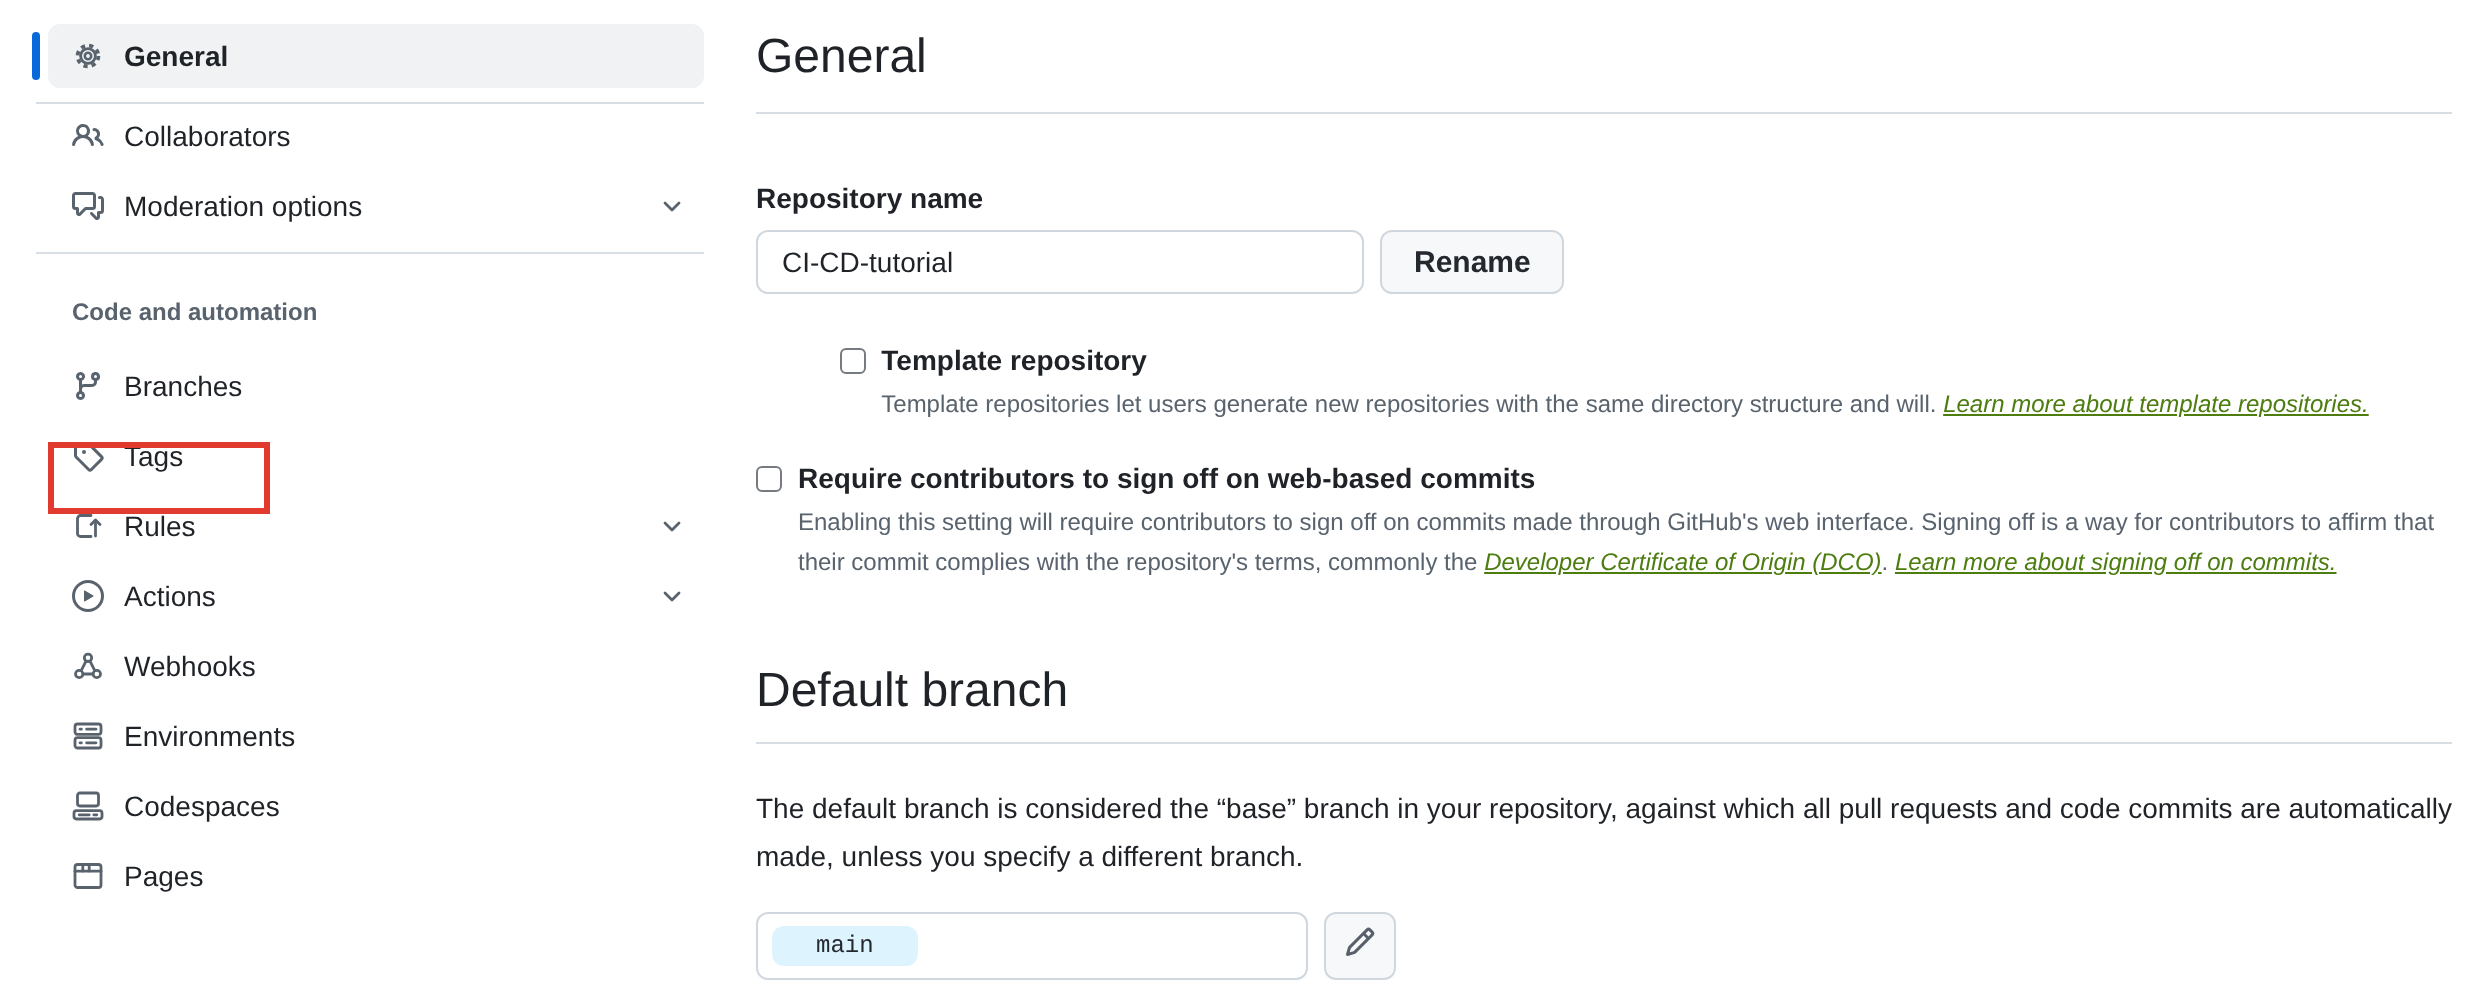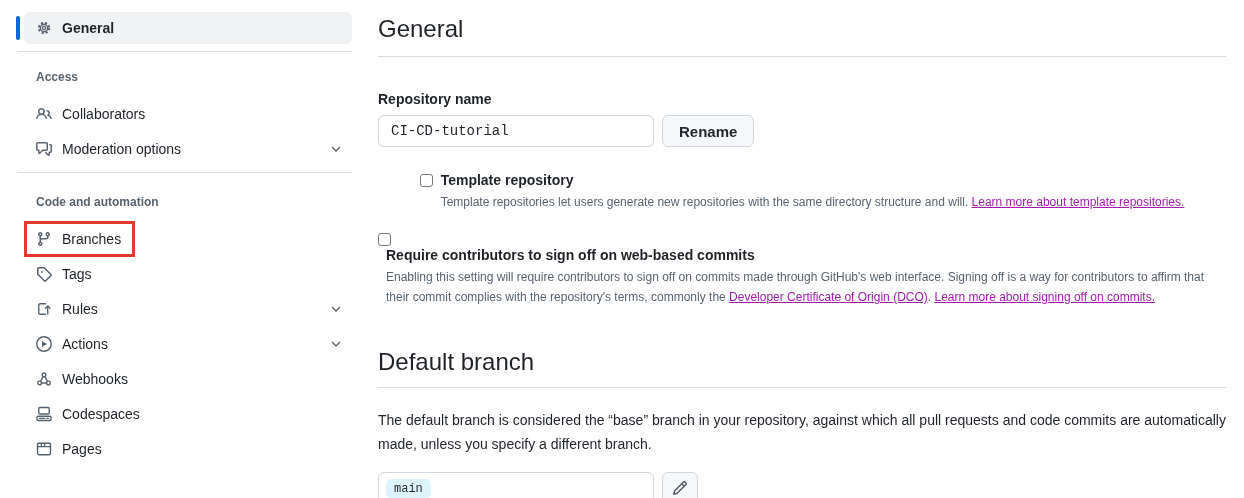--- a/index.html
+++ b/index.html
@@ -43,53 +43,53 @@
   h1.page-title, h2.section-title {
     font-size: 24px; font-weight: 400; line-height: 30px; color: #1f2328;
     padding-bottom: 12px; border-bottom: 1px solid #d8dee4;
   }
   h1.page-title { margin-top: 14px; }
   h2.section-title { margin-top: 40px; padding-bottom: 10px; }
 
   .form-label { margin-top: 34px; font-size: 14px; font-weight: 600; }
   .form-row { margin-top: 8px; display: flex; gap: 8px; align-items: center; }
   .text-input {
-    width: 276px; height: 32px; padding: 0 12px;
-    font-family: Liberation Mono, monospace; font-size: 14px; color: #1f2328;
+    width: 304px; height: 32px; padding: 0 12px;
+    font-family: Liberation Sans, sans-serif; font-size: 14px; color: #1f2328;
     border: 1px solid #d0d7de; border-radius: 6px; background: #fff; outline: none;
   }
   .btn {
     height: 32px; padding: 0 16px; font-family: "Liberation Sans", sans-serif;
     font-size: 15px; font-weight: 600; color: #24292f;
     background: #f6f8fa; border: 1px solid #d0d7de; border-radius: 6px; cursor: pointer;
   }
   .icon-btn { width: 36px; height: 34px; padding: 0; display: flex; align-items: center; justify-content: center; }
 
   .checkbox-item { margin-top: 24px; display: flex; align-items: flex-start; justify-content: center; }
-  .checkbox-item + .checkbox-item { margin-top: 18px; flex-direction: column; }
+  .checkbox-item + .checkbox-item { margin-top: 18px; }
   .checkbox {
     width: 13px; height: 13px; margin-top: 3px; flex: none;
     border: 1px solid #767b81; border-radius: 3px; background: #fff; cursor: pointer;
   }
   .checkbox-text { margin-left: 8px; }
   .checkbox-label { font-size: 14px; font-weight: 600; line-height: 18px; }
   .checkbox-note { margin-top: 3px; font-size: 12px; line-height: 20px; color: #59636e; max-width: 827px; }
-  a.note-link { color: #a21caf; text-decoration: underline; cursor: pointer; }
+  a.note-link { color: #4d7c0f; text-decoration: underline; cursor: pointer; font-style: italic; }
 
   .default-desc { margin-top: 20px; font-size: 14px; line-height: 24px; color: #1f2328; max-width: 848px; }
 
   .branch-row { margin-top: 16px; display: flex; gap: 8px; align-items: center; }
   .branch-box {
     width: 276px; height: 34px; display: flex; align-items: center; padding: 0 7px;
     border: 1px solid #d0d7de; border-radius: 6px; background: #fff;
   }
   .branch-chip {
     font-family: "Liberation Mono", "DejaVu Sans Mono", monospace;
     font-size: 12px; color: #24292f; background: #ddf4ff;
-    padding: 3px 8px; border-radius: 6px;
+    padding: 3px 22px; border-radius: 6px;
   }
   .muted-icon { color: #59636e; }
 </style>
 </head>
 <body>
 
 <nav class="sidebar">
 
   <div class="side-item selected first">
     <span class="icn">
@@ -97,21 +97,20 @@
         <circle cx="8" cy="8" r="5.2" stroke-width="1.9" stroke-dasharray="2.1 2.05"></circle>
         <circle cx="8" cy="8" r="3.7" stroke-width="1.4"></circle>
         <circle cx="8" cy="8" r="1.6" stroke-width="1.3"></circle>
       </svg>
     </span>
     <span>General</span>
   </div>
 
   <div class="side-divider"></div>
 
-  <div class="side-section-label">Access</div>
 
   <div class="side-item">
     <span class="icn">
       <svg viewBox="0 0 16 16" fill="#59636e">
           <path d="M2 5.5a3.5 3.5 0 1 1 5.898 2.549 5.508 5.508 0 0 1 3.034 4.084.75.75 0 1 1-1.482.235 4 4 0 0 0-7.9 0 .75.75 0 0 1-1.482-.236A5.507 5.507 0 0 1 3.102 8.05 3.493 3.493 0 0 1 2 5.5ZM11 4a3.001 3.001 0 0 1 2.22 5.018 5.01 5.01 0 0 1 2.56 3.012.749.749 0 0 1-.885.954.752.752 0 0 1-.549-.514 3.507 3.507 0 0 0-2.522-2.372.75.75 0 0 1-.574-.73v-.352a.75.75 0 0 1 .416-.672A1.5 1.5 0 0 0 11 5.5.75.75 0 0 1 11 4Zm-5.5-.5a2 2 0 1 0-.001 3.999A2 2 0 0 0 5.5 3.5Z"></path>
         </svg>
     </span>
     <span>Collaborators</span>
   </div>
 
@@ -188,20 +187,30 @@
         <circle cx="3.6" cy="12" r="1.85"></circle>
         <circle cx="12.4" cy="12" r="1.85"></circle>
         <path d="M7 5.6 4.6 10.3"></path>
         <path d="M9 5.6l2.4 4.7"></path>
         <path d="M5.6 12h4.8"></path>
       </svg>
     </span>
     <span>Webhooks</span>
   </div>
 
+  <div class="side-item">
+    <span class="icn">
+      <svg viewBox="0 0 16 16" fill="none" stroke="#59636e" stroke-width="1.4" stroke-linecap="round">
+        <rect x="1.5" y="2" width="13" height="5.2" rx="1.3"></rect>
+        <rect x="1.5" y="8.8" width="13" height="5.2" rx="1.3"></rect>
+        <path d="M4 4.6h.7M7.3 4.6h4.7M4 11.4h.7M7.3 11.4h4.7"></path>
+      </svg>
+    </span>
+    <span>Environments</span>
+  </div>
 
   <div class="side-item">
     <span class="icn">
       <svg viewBox="0 0 16 16" fill="none" stroke="#59636e" stroke-width="1.4" stroke-linecap="round">
         <rect x="2.75" y="1.5" width="10.5" height="6.5" rx="1.2"></rect>
         <rect x="1" y="10.3" width="14" height="4.2" rx="1.2"></rect>
         <path d="M3.6 12.4h5M10.9 12.4h1.5"></path>
       </svg>
     </span>
     <span>Codespaces</span>

